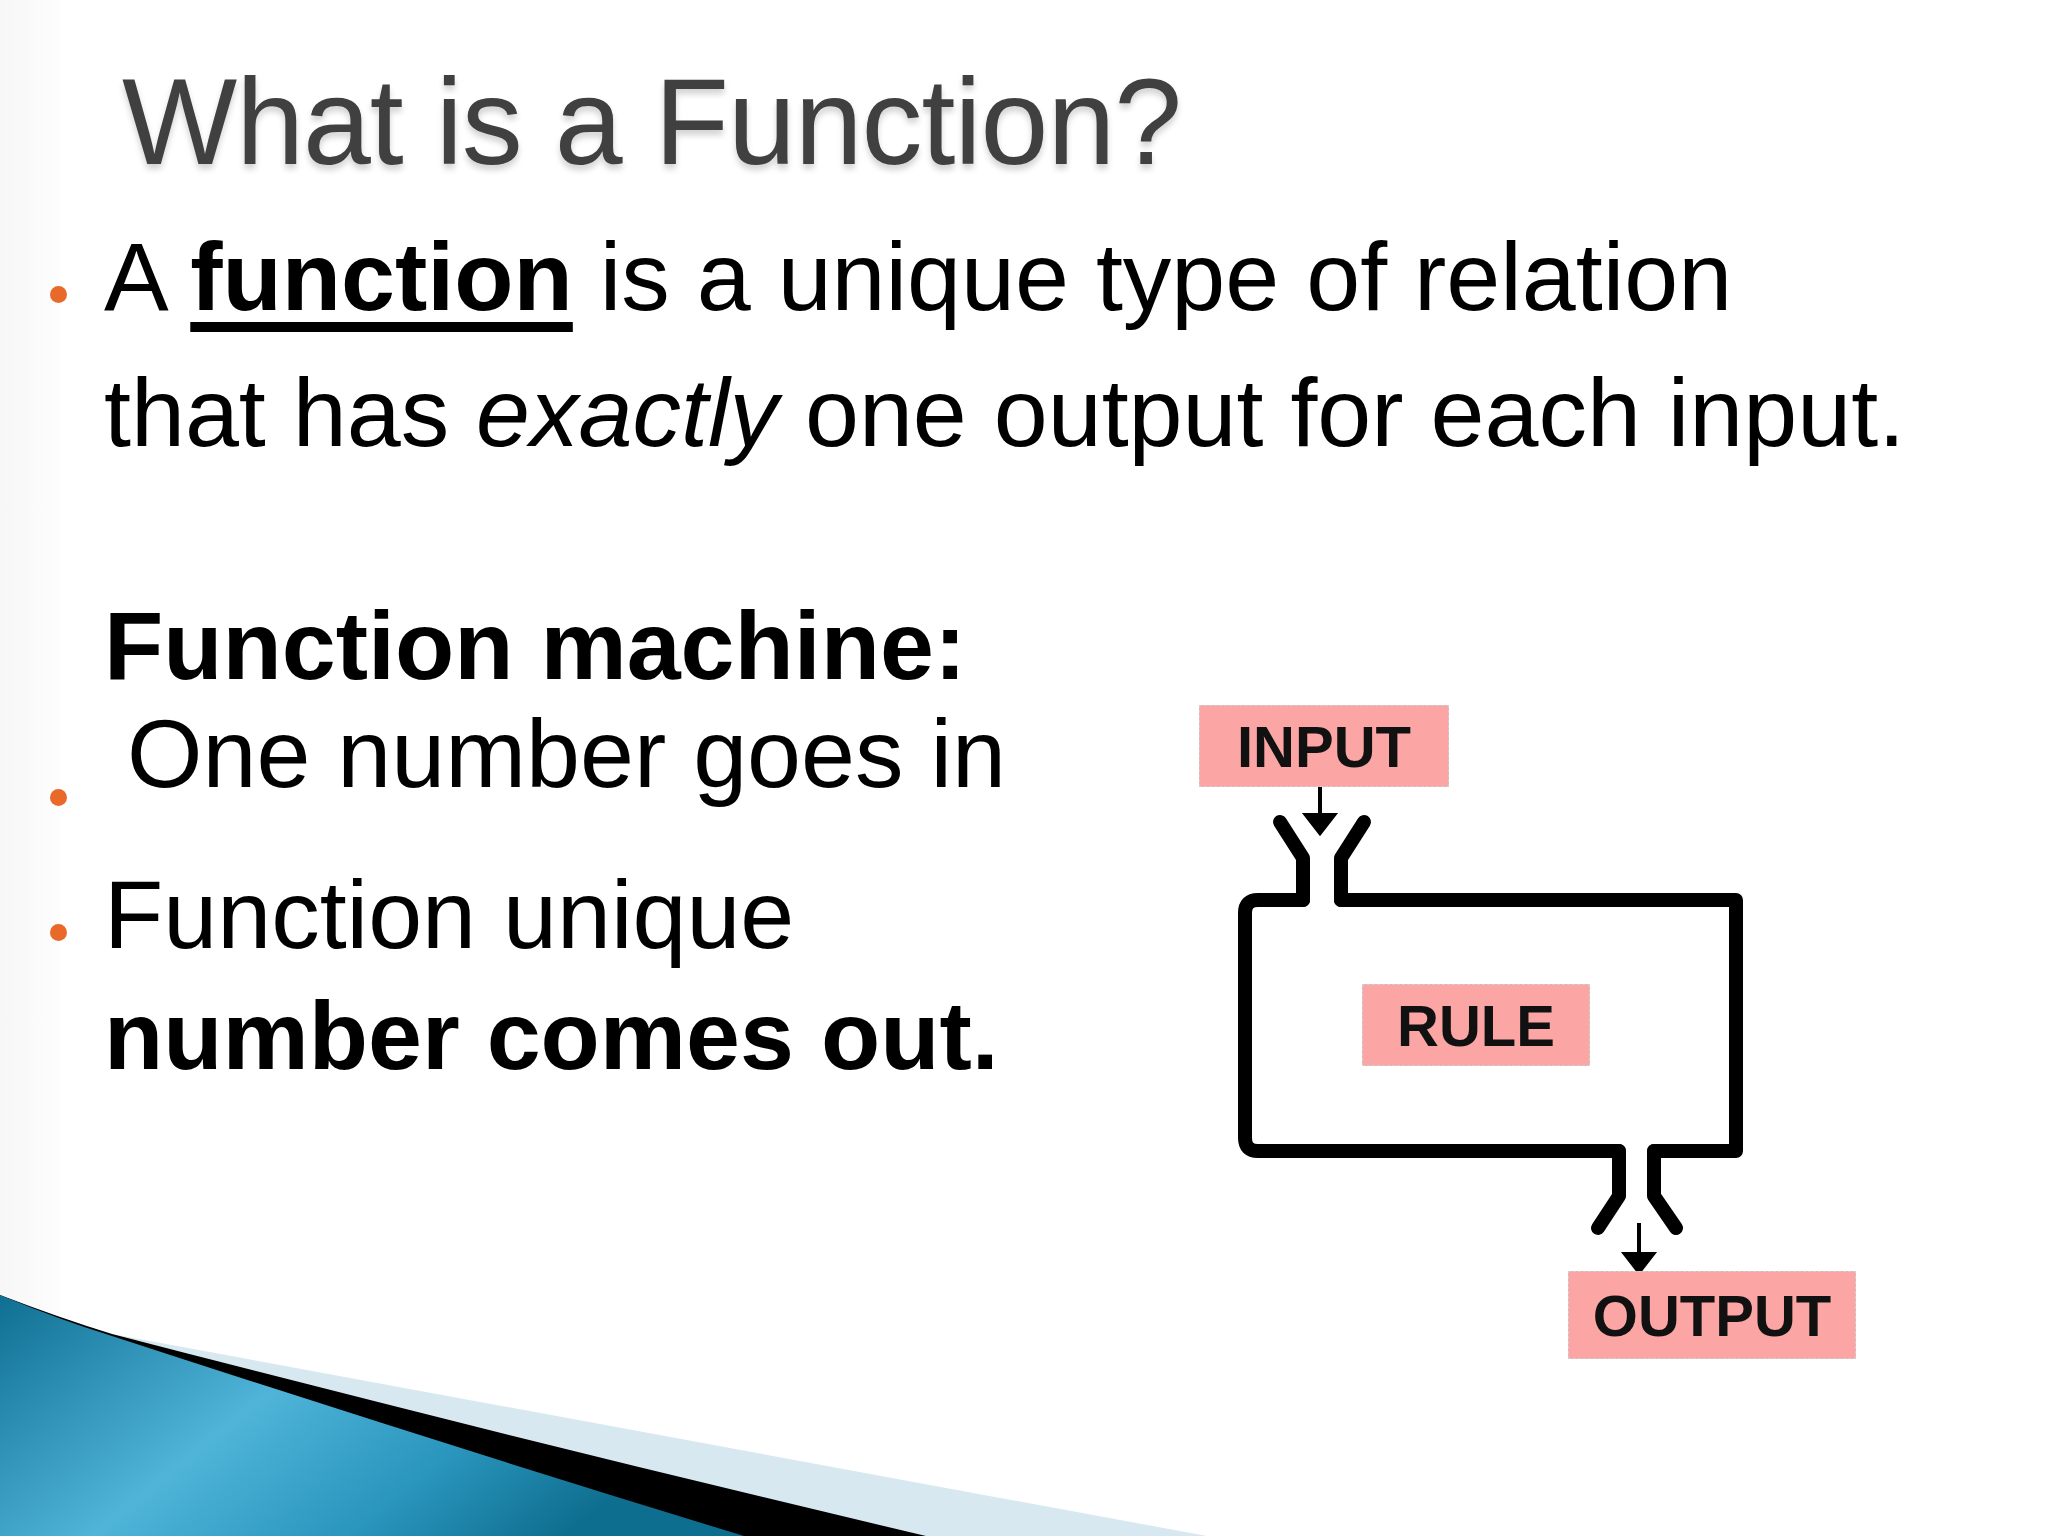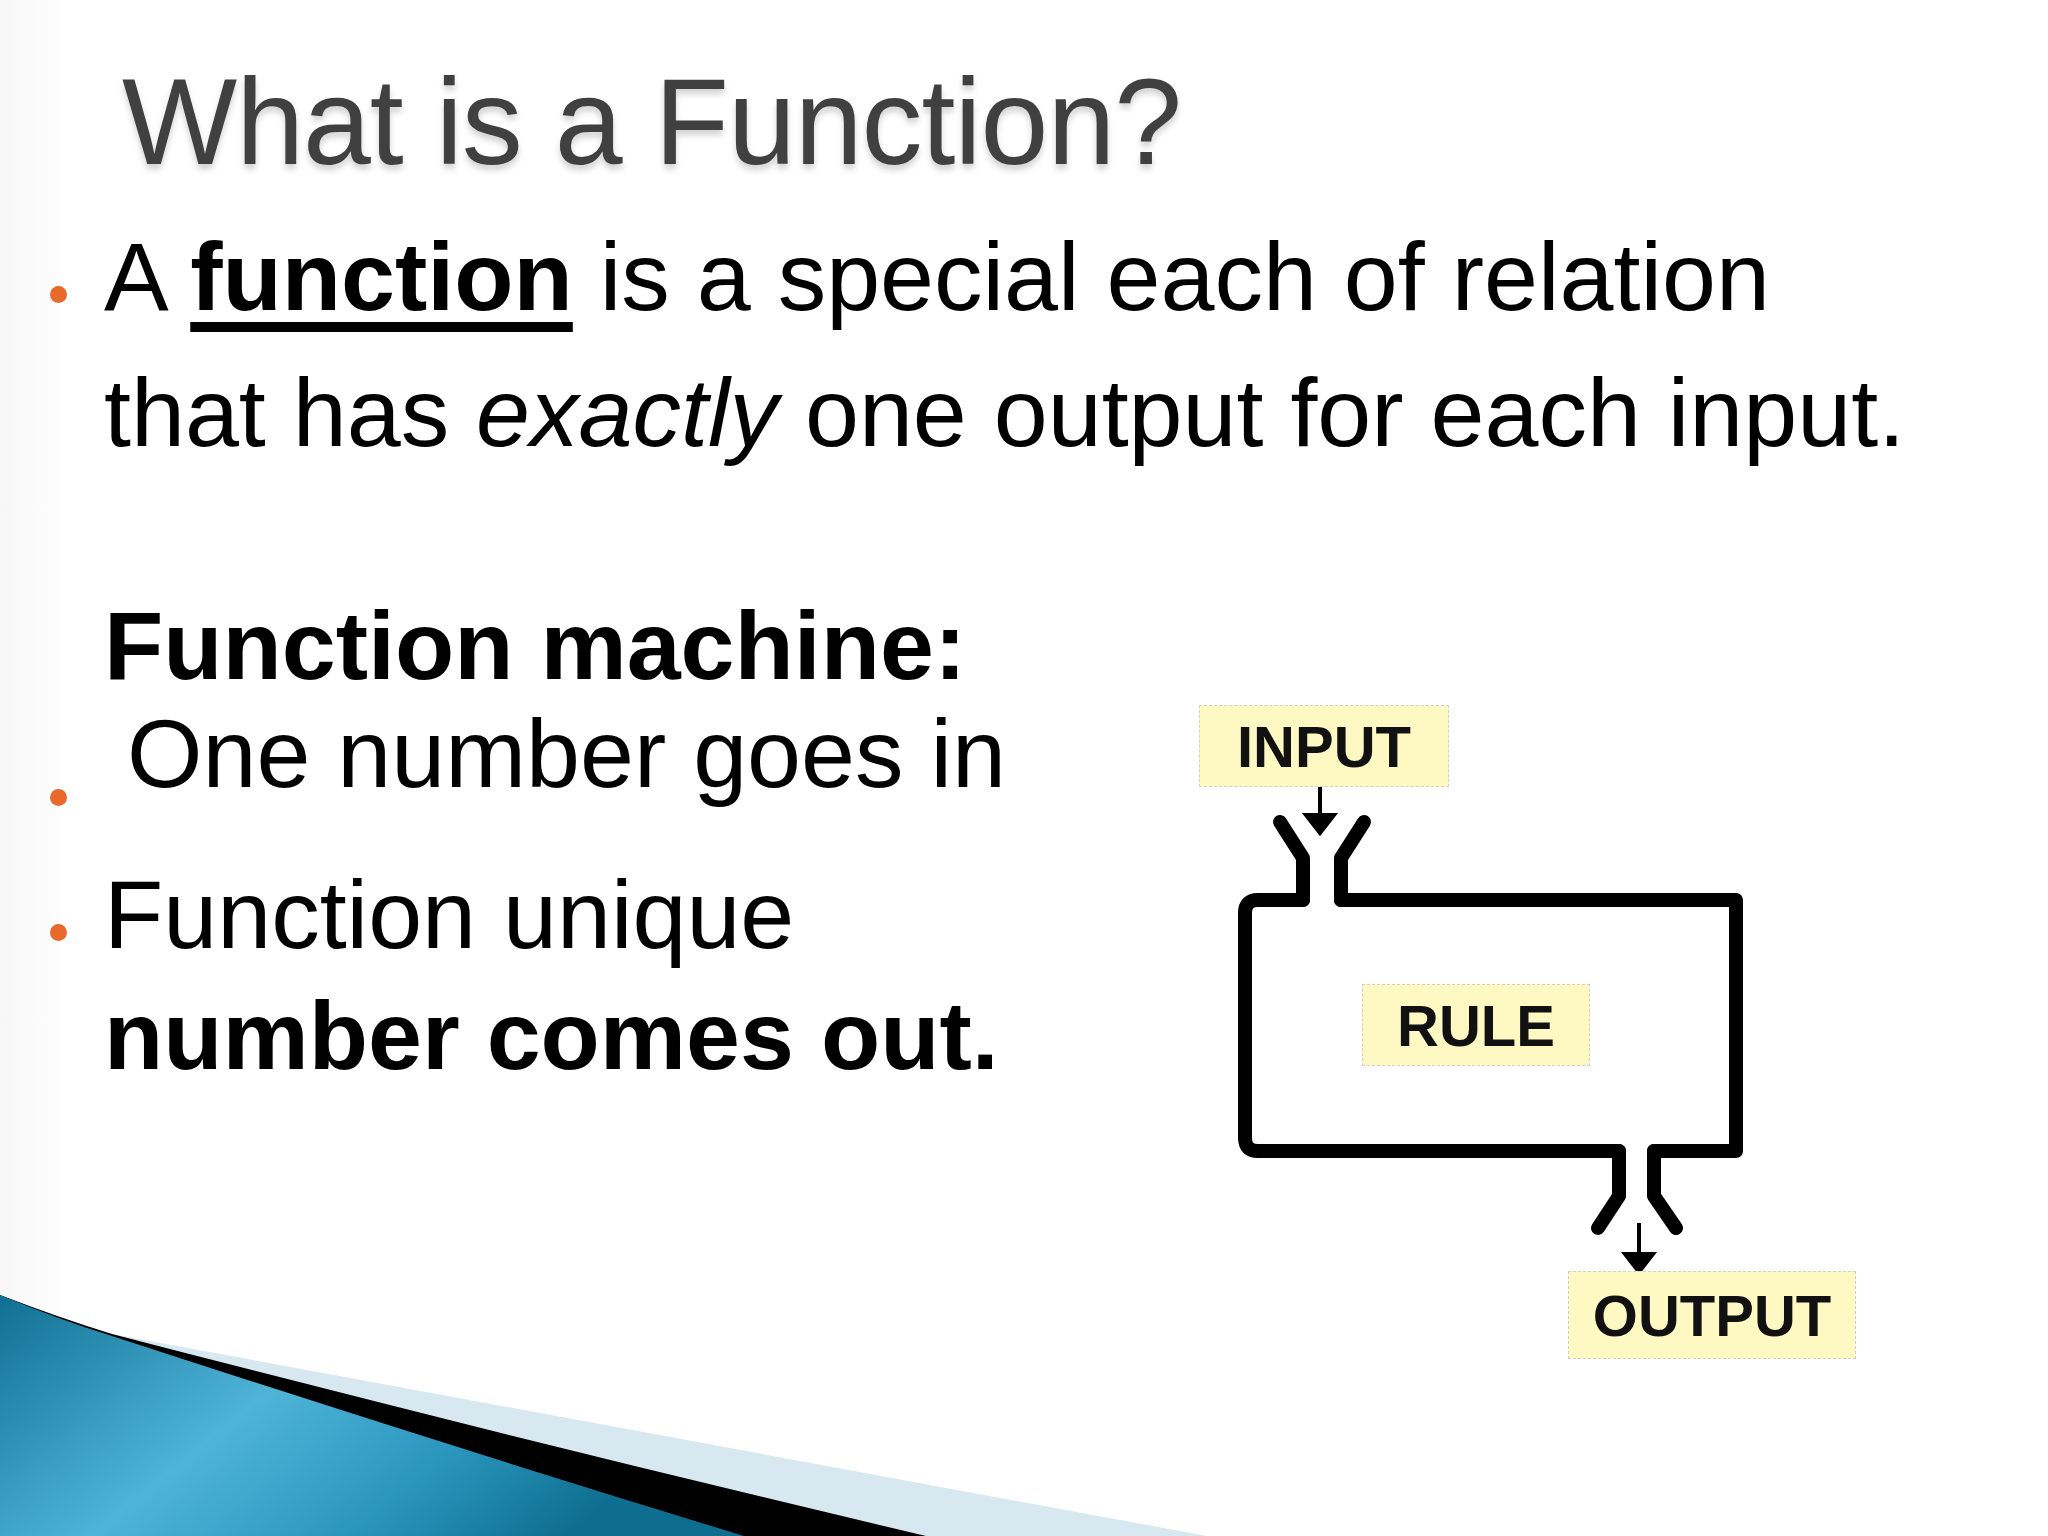--- a/index.html
+++ b/index.html
@@ -4,21 +4,21 @@
 <style>
   html, body { margin:0; padding:0; }
   body { width:2048px; height:1536px; position:relative; overflow:hidden; background:#ffffff; font-family:"Liberation Sans", sans-serif; }
   .left-strip { position:absolute; left:0; top:0; width:60px; height:1536px; background:linear-gradient(to right,#f7f7f7,#fdfdfd); }
   .title { position:absolute; left:122px; top:52px; font-size:122px; font-weight:normal; color:#404040; white-space:nowrap; text-shadow:0 5px 6px rgba(0,0,0,0.18); letter-spacing:-1px; }
   .line { position:absolute; left:104px; font-size:97px; color:#000; white-space:nowrap; line-height:1; }
   .bullet { position:absolute; width:17px; height:17px; border-radius:50%; background:#e8692a; }
   .u { text-decoration:underline; text-decoration-thickness:10px; text-underline-offset:12px; font-weight:bold; }
   .swoosh { position:absolute; left:0; top:0; width:2048px; height:1536px; pointer-events:none; }
   .diagram { position:absolute; left:0; top:0; width:2048px; height:1536px; }
-  .label-box { position:absolute; border:1px dashed #cfcfcf; background:#fef9c3; display:flex; align-items:center; justify-content:center; font-weight:bold; color:#111; font-size:58px; box-sizing:border-box; }
+  .label-box { position:absolute; border:1px dashed #cfcfcf; background:#fca5a5; display:flex; align-items:center; justify-content:center; font-weight:bold; color:#111; font-size:58px; box-sizing:border-box; }
 </style>
 </head>
 <body>
 
 <div class="left-strip"></div>
 
 <svg class="swoosh" viewBox="0 0 2048 1536">
   <defs>
     <linearGradient id="blueg" x1="0" y1="0" x2="1" y2="0.4">
       <stop offset="0" stop-color="#0f6f93"></stop>
@@ -29,21 +29,21 @@
   </defs>
   <path d="M0 1295 Q 60 1318 112 1334 L 1207 1536 L 0 1536 Z" fill="#d8e8f1"></path>
   <path d="M0 1295 Q 60 1318 112 1334 Q 520 1440 926 1536 L 0 1536 Z" fill="#000000"></path>
   <path d="M0 1295 Q 60 1320 112 1336 Q 430 1440 744 1536 L 0 1536 Z" fill="url(#blueg)"></path>
 </svg>
 
 <div class="title">What is a Function?</div>
 
 <div class="bullet" style="left:50px; top:286px;"></div>
 <div class="line" style="top:228px;">
-  <span>A </span><span class="u">function</span><span> is a special each of relation</span>
+  <span>A </span><span class="u">function</span><span> is a unique type of relation</span>
 </div>
 <div class="line" style="top:332px;margin-top:32px;">
   <span>that has </span><em>exactly</em><span> one output for each input.</span>
 </div>
 
 <div class="line" style="top:597px; font-weight:bold;">Function machine:</div>
 
 <div class="bullet" style="left:50px; top:789px;"></div>
 <div class="line" style="top:705px;margin-left:23px;">One number goes in</div>
 

